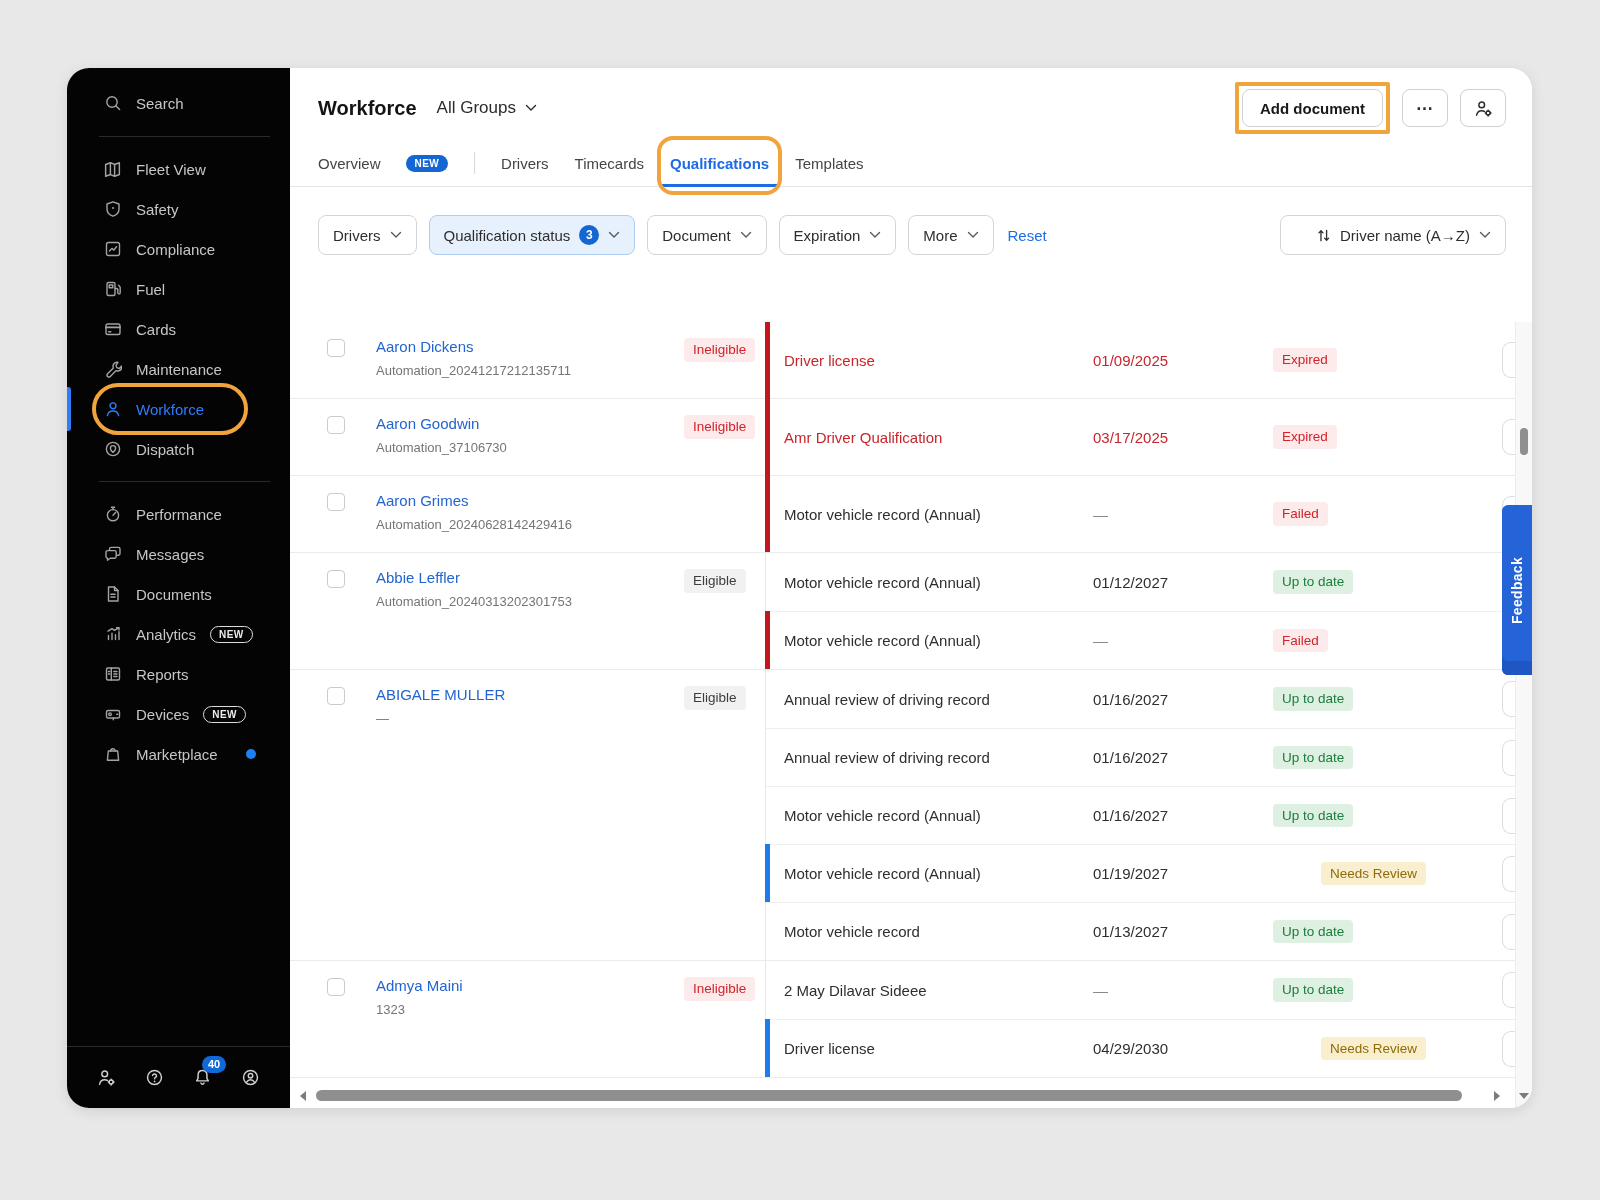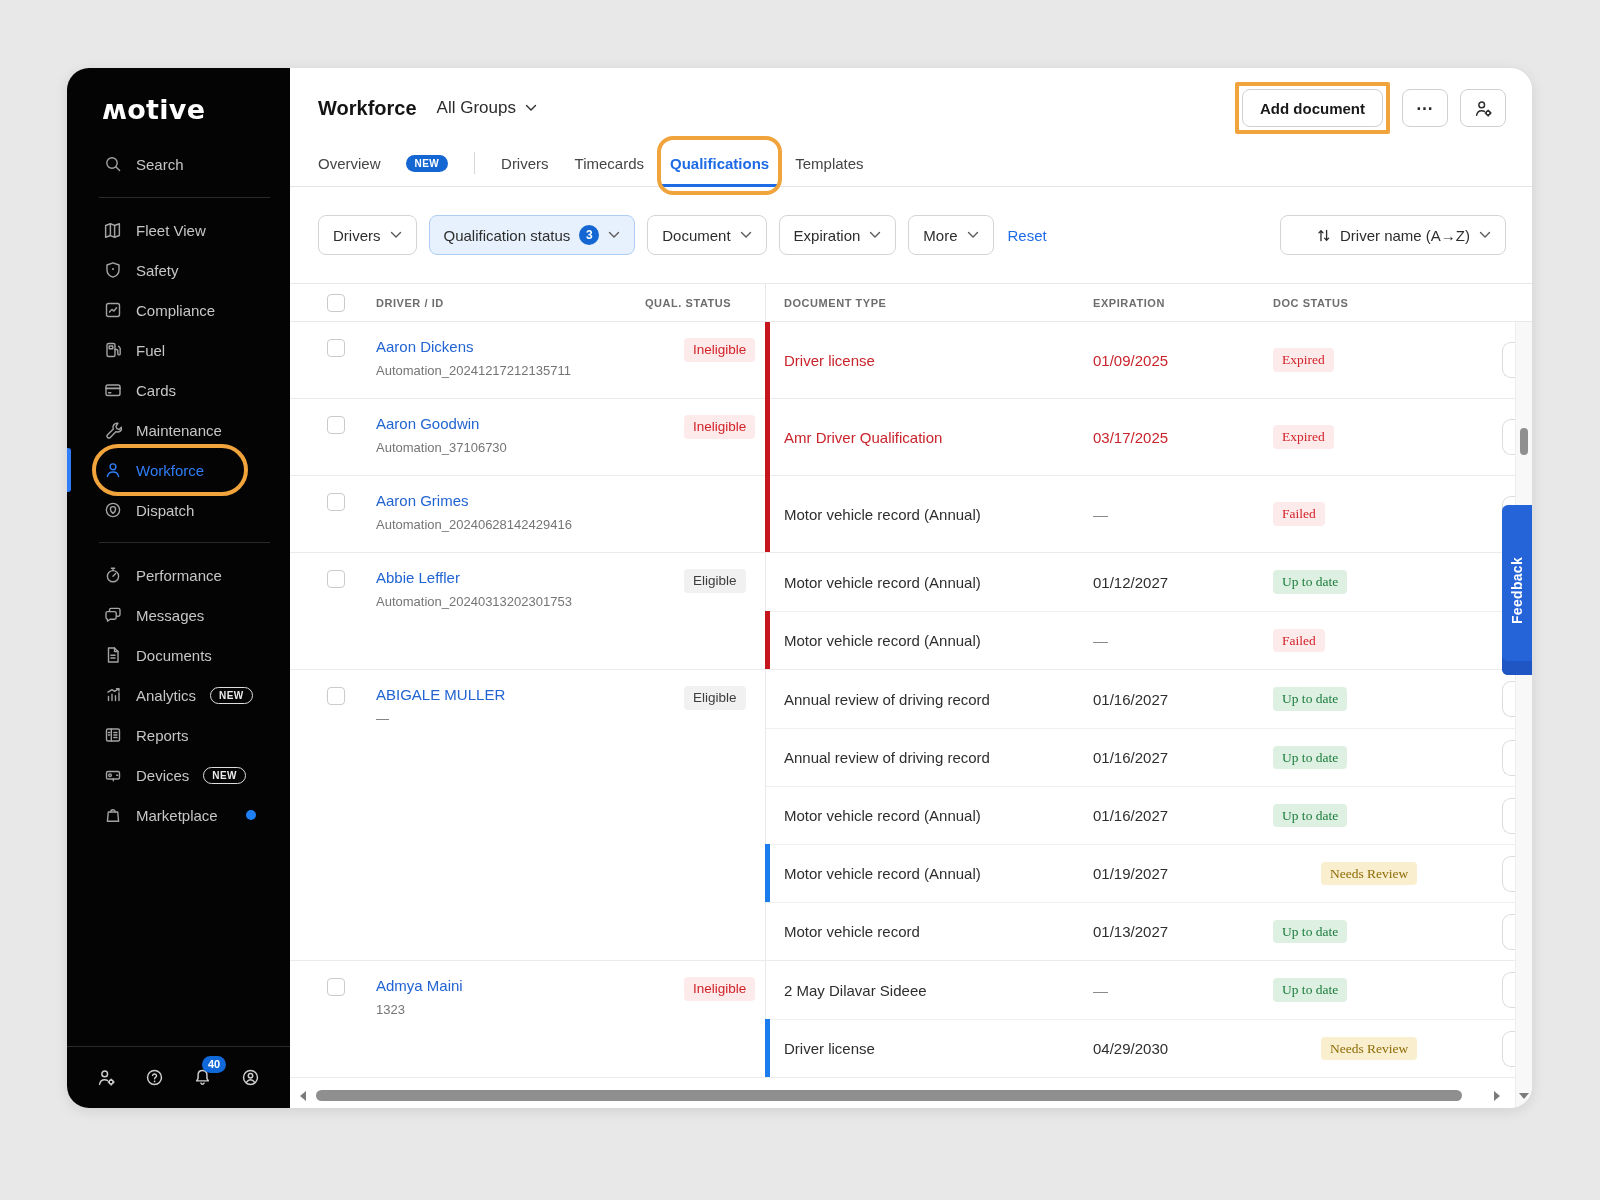--- a/index.html
+++ b/index.html
@@ -73,21 +73,21 @@
   .badge.red{background:#fdeaea;color:#d2232a;}
   .badge.gray{background:#f1f1f1;color:#3d3d3d;}
   .badge.green{background:#def0e2;color:#1c7c3e;}
   .badge.yellow{background:#f9efce;color:#8f6c08;margin-left:48px;}
   .gdocs{flex:1;display:flex;flex-direction:column;border-left:1px solid #e8e8e8;min-width:0;}
   .doc-row{position:relative;display:flex;align-items:center;height:58px;padding-left:18px;justify-content:center;}
   .group.single .doc-row{height:76px;}
   .doc-row + .doc-row{border-top:1px solid #efefef;}
   .dtype{width:309px;font-size:15px;color:#2e2e2e;}
   .dexp{width:180px;font-size:15px;color:#2e2e2e;}
-  .dstat{flex:1;font-family:Liberation Serif, serif;}
+  .dstat{flex:1;}
   .alert{color:#c9242b;}
   .dash{color:#8a8a8a;}
   .bar{position:absolute;left:-1px;top:-1px;bottom:0;width:5px;z-index:1;}
   .bar.red{background:#c4161c;}
   .bar.blue{background:#1b7ced;}
   .stub{position:absolute;right:16px;top:50%;transform:translateY(-50%);width:14px;height:36px;border:1px solid #dcdcdc;border-right:none;border-radius:9px 0 0 9px;background:#fff;cursor:pointer;}
   
   .vscroll{position:absolute;top:39px;right:0;bottom:0;width:17px;background:#f8f8f8;border-left:1px solid #ededed;z-index:2;}
   .vthumb{position:absolute;top:106px;left:4px;width:8px;height:27px;border-radius:4px;background:#8f8f8f;}
   .varrow{position:absolute;bottom:9px;left:3px;width:0;height:0;border-left:5px solid transparent;border-right:5px solid transparent;border-top:6px solid #7b7b7b;}
@@ -98,21 +98,20 @@
   
   .feedback{position:absolute;right:0;top:437px;width:30px;height:170px;background:#2563d9;border-radius:6px 0 0 6px;display:flex;align-items:center;justify-content:center;z-index:5;cursor:pointer;box-shadow:inset 0 -14px 0 #1f56c4;}
   .feedback span{writing-mode:vertical-rl;transform:rotate(180deg);color:#fff;font-size:14px;font-weight:700;letter-spacing:.3px;}
 </style>
 </head>
 <body>
 
 <div class="card">
 
   <nav class="sidebar">
-    <div class="side-logo">ʍotive</div>
     <div class="side-item side-search">
       <span class="icn">
           <svg width="18" height="18" viewBox="0 0 18 18" fill="none" stroke="currentColor" stroke-width="1.4" stroke-linecap="round" stroke-linejoin="round">
             <circle cx="8" cy="8" r="5.2"></circle>
             <path d="M12 12l3.6 3.6"></path>
           </svg>
         </span>
       <span>Search</span>
     </div>
     <div class="side-divider"></div>
@@ -400,32 +399,20 @@
         <span>Driver name (A→Z)</span>
         <span class="icn chev">
             <svg width="12" height="8" viewBox="0 0 12 8" fill="none" stroke="currentColor" stroke-width="1.4" stroke-linecap="round" stroke-linejoin="round">
               <path d="M1.5 1.5 6 6l4.5-4.5"></path>
             </svg>
           </span>
       </button>
     </div>
 
     <div class="table-area">
-      <div class="thead">
-        <div class="col-cb">
-            <span class="cbx"></span>
-          </div>
-        <div class="col-driver">DRIVER / ID</div>
-        <div class="col-qual">QUAL. STATUS</div>
-        <div class="thead-docs">
-          <div class="col-doc">DOCUMENT TYPE</div>
-          <div class="col-exp">EXPIRATION</div>
-          <div class="col-status">DOC STATUS</div>
-        </div>
-      </div>
       <div class="tbody">
           <div class="group single">
             <div class="gleft">
               <span class="cbx"></span>
               <div class="dinfo"><a class="dname">Aaron Dickens</a><div class="did">Automation_20241217212135711</div></div>
               <div class="qualcol"><span class="badge red">Ineligible</span></div>
             </div>
             <div class="gdocs">
               <div class="doc-row">
                 <span class="bar red"></span>

